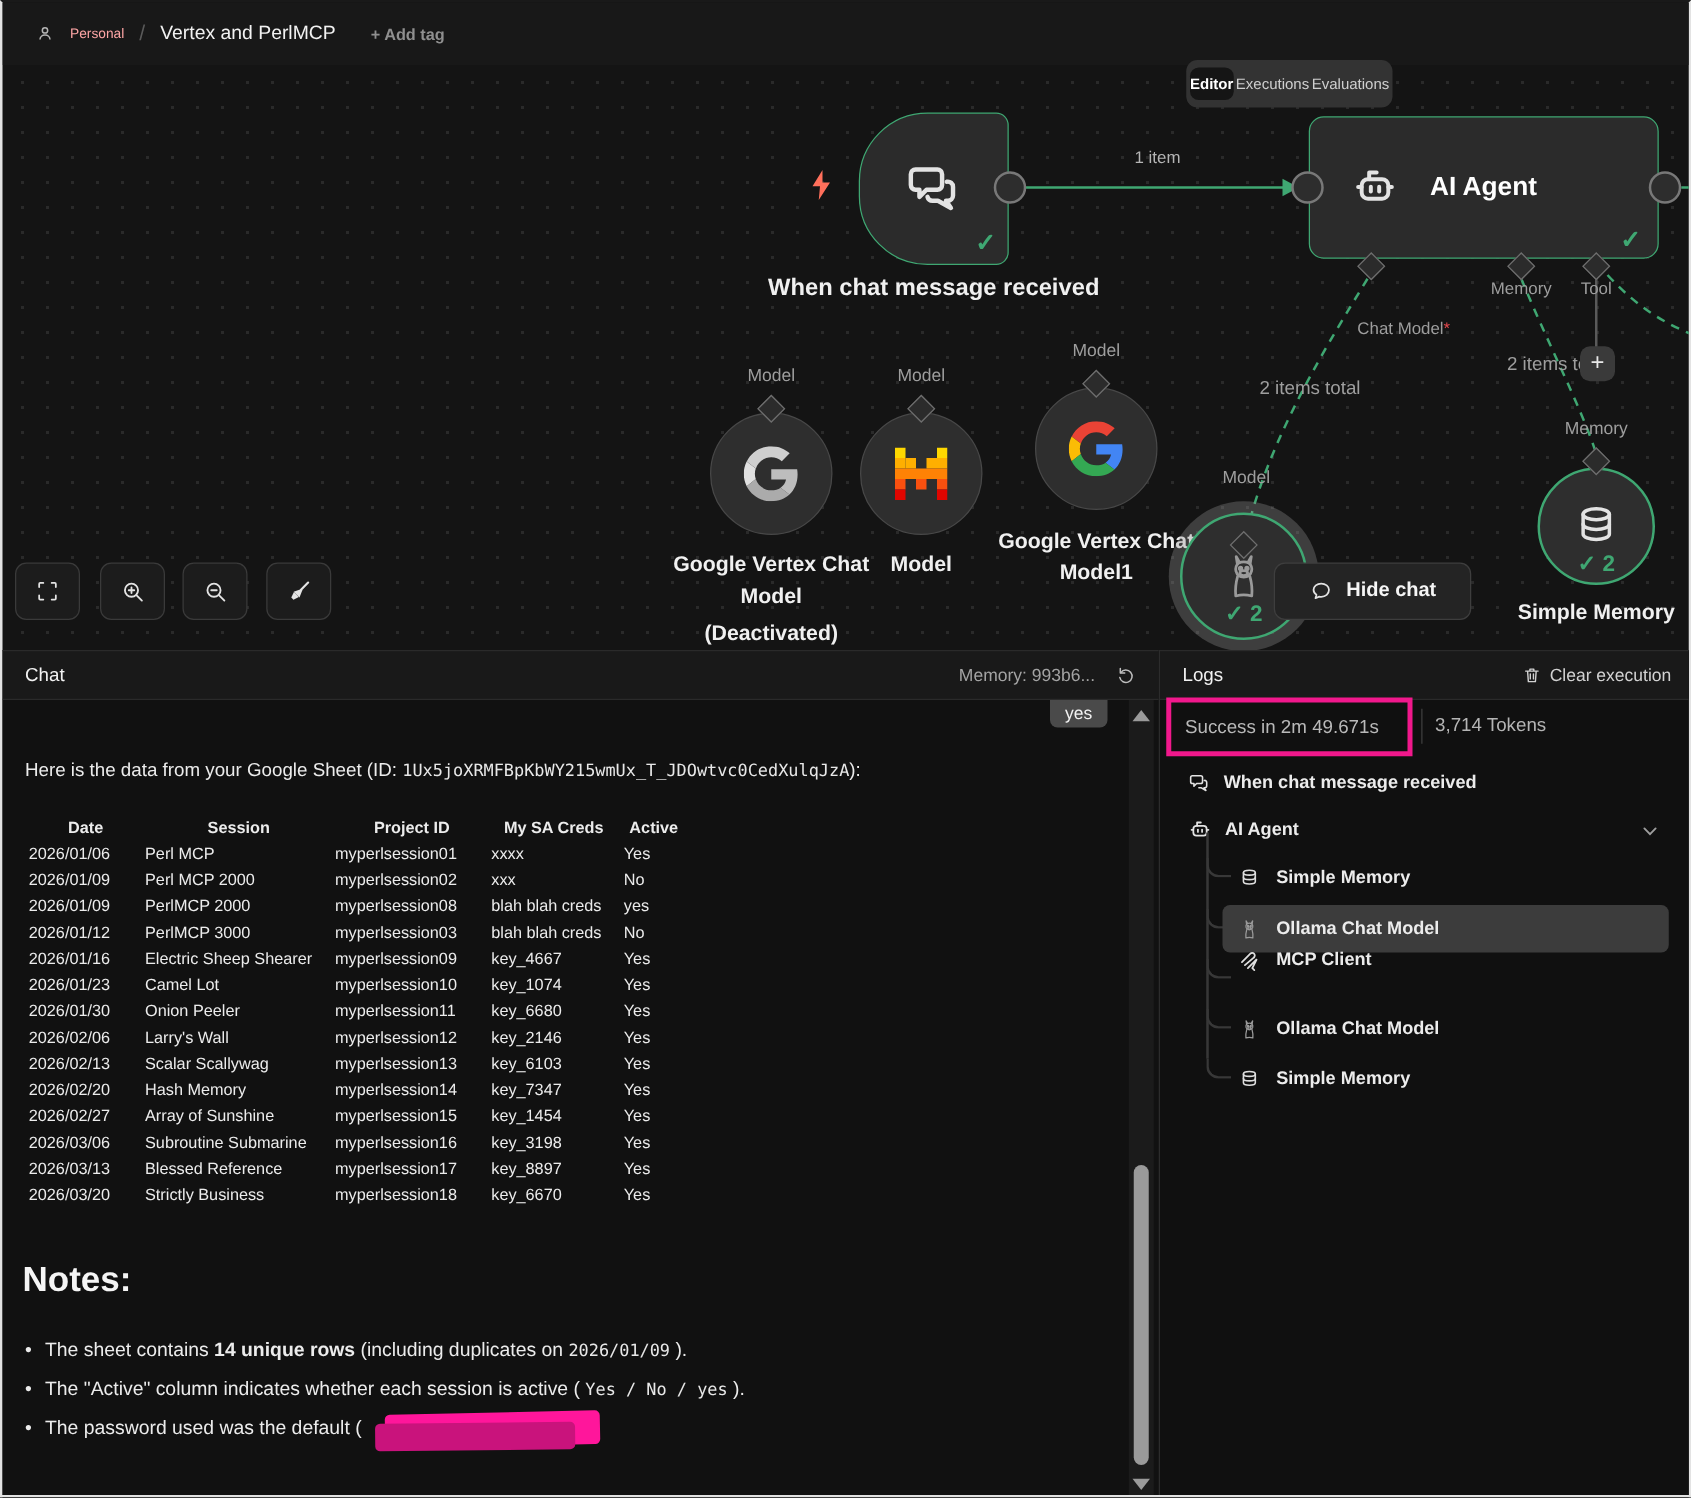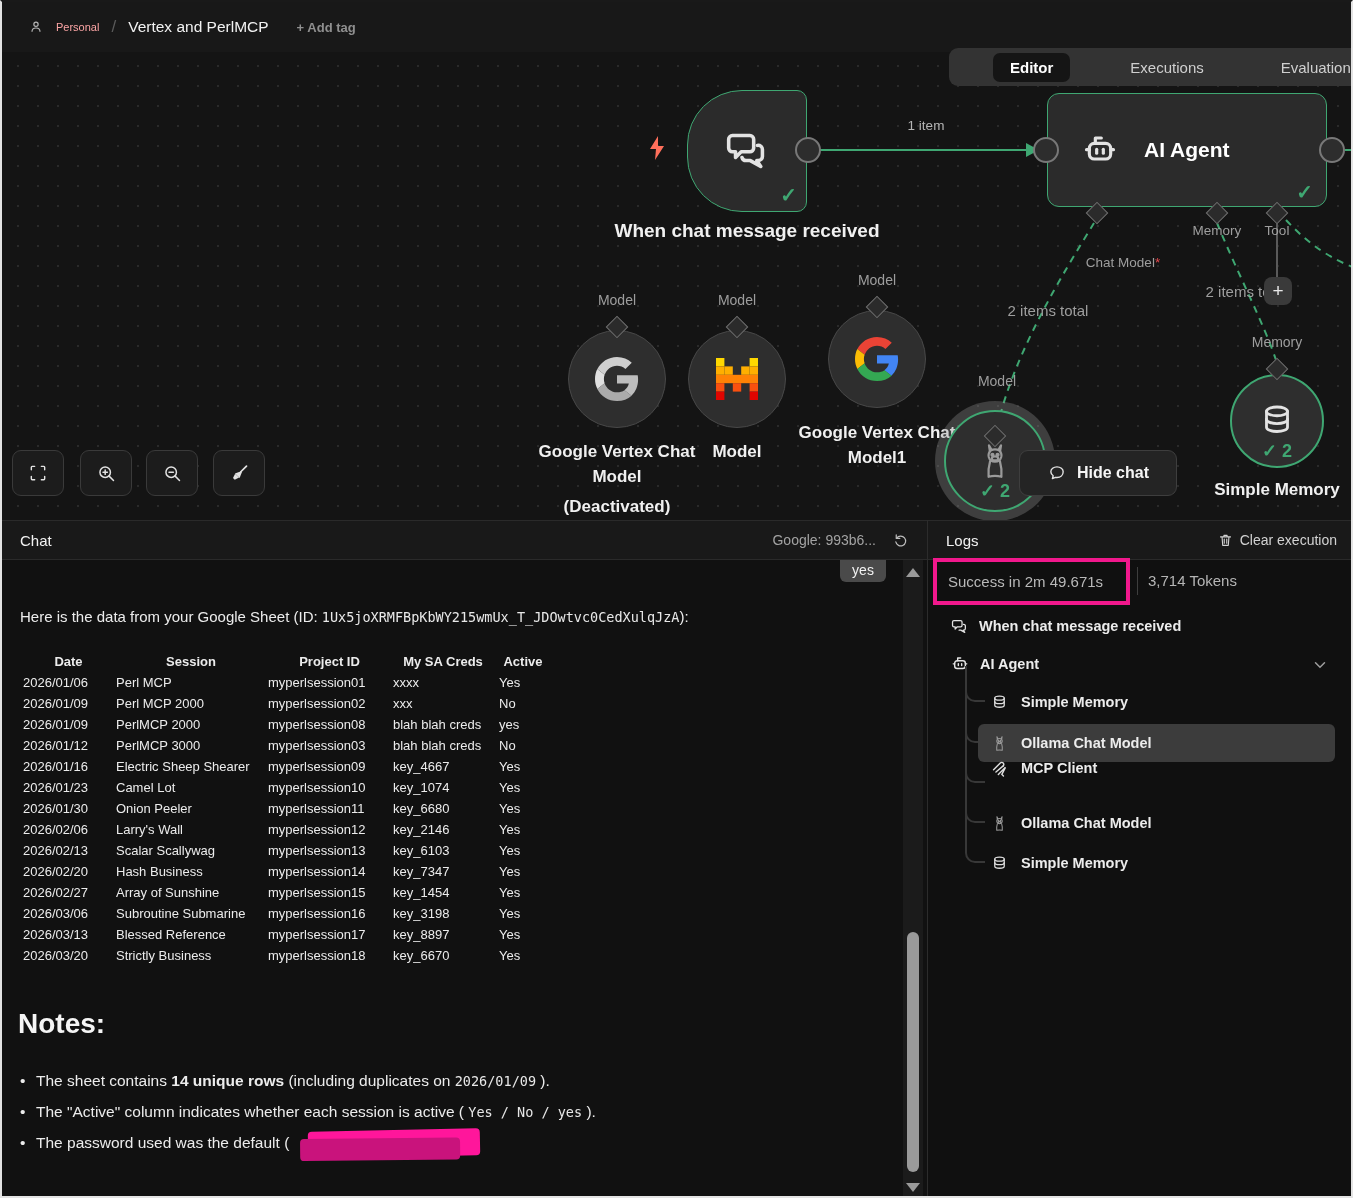--- a/index.html
+++ b/index.html
@@ -25,21 +25,21 @@
     position:absolute; left:0; top:50px; width:1353px; height:468px;
     background-image: radial-gradient(circle, #2a2a2a 1.3px, transparent 1.4px);
     background-size:20px 20px; background-position:6px 4px; z-index:1;
   }
   svg.edges { position:absolute; left:0; top:0; z-index:2; pointer-events:none; }
 
   .tabs {
     position:absolute; left:947px; top:46px; height:38px; background:#333333;
     border-radius:9px; display:flex; align-items:center; padding:3px; gap:2px; z-index:40;
   }
-  .tab { color:#cfcfcf; font-size:15px; padding:6px 17px; border-radius:7px; cursor:pointer;margin-left:41px; }
+  .tab { color:#cfcfcf; font-size:12px; padding:6px 0; border-radius:7px; cursor:pointer; }
   .tab.active { background:#151515; color:#ffffff; font-weight:700; }
 
   .node-label { position:absolute; text-align:center; color:#f0f0f0; z-index:4; }
   .dim-label { position:absolute; text-align:center; color:#9e9e9e; font-size:14px; z-index:3; }
 
   .trigger-node {
     position:absolute; left:685px; top:88px; width:120px; height:122px;
     background:#2b2b2b; border:1.7px solid #3fa772; border-radius:55px 10px 10px 55px;
     display:flex; align-items:center; justify-content:center; z-index:5;
   }
@@ -349,21 +349,21 @@
       <path d="M20 3.5 L13.5 10" stroke="#e3e3e3" stroke-width="2" stroke-linecap="round"></path>
       <path d="M13.8 9.3 l-7 2.6 5.3 5.3 2.7-7 z" fill="#e3e3e3"></path>
       <path d="M7 12.2 l-2.4 4.9 2 2 4.9-2.4 z" fill="#e3e3e3"></path>
     </svg>
   </div>
 
   <div class="chat-panel">
     <div class="panel-head">
       <span class="ph-title">Chat</span>
       <span class="chat-right">
-        <span>Google: 993b6...</span>
+        <span>Memory: 993b6...</span>
         <svg width="17" height="17" viewBox="0 0 24 24" class="stroke-icon" style="stroke:#bdbdbd;">
           <path d="M6 4 v5 h5"></path>
             <path d="M6.6 8.6 a7 7 0 1 1 -1.2 5.4"></path>
         </svg>
       </span>
     </div>
     <div class="chat-body">
       <div class="user-bubble">yes</div>
       <div class="intro">
         <span>Here is the data from your Google Sheet (ID: </span><span class="mono">1Ux5joXRMFBpKbWY215wmUx_T_JDOwtvc0CedXulqJzA</span><span>):</span>
@@ -413,21 +413,21 @@
           <div class="td">Larry's Wall</div>
           <div class="td">myperlsession12</div>
           <div class="td">key_2146</div>
           <div class="td active-col">Yes</div>
           <div class="td">2026/02/13</div>
           <div class="td">Scalar Scallywag</div>
           <div class="td">myperlsession13</div>
           <div class="td">key_6103</div>
           <div class="td active-col">Yes</div>
           <div class="td">2026/02/20</div>
-          <div class="td">Hash Business</div>
+          <div class="td">Hash Memory</div>
           <div class="td">myperlsession14</div>
           <div class="td">key_7347</div>
           <div class="td active-col">Yes</div>
           <div class="td">2026/02/27</div>
           <div class="td">Array of Sunshine</div>
           <div class="td">myperlsession15</div>
           <div class="td">key_1454</div>
           <div class="td active-col">Yes</div>
           <div class="td">2026/03/06</div>
           <div class="td">Subroutine Submarine</div>

